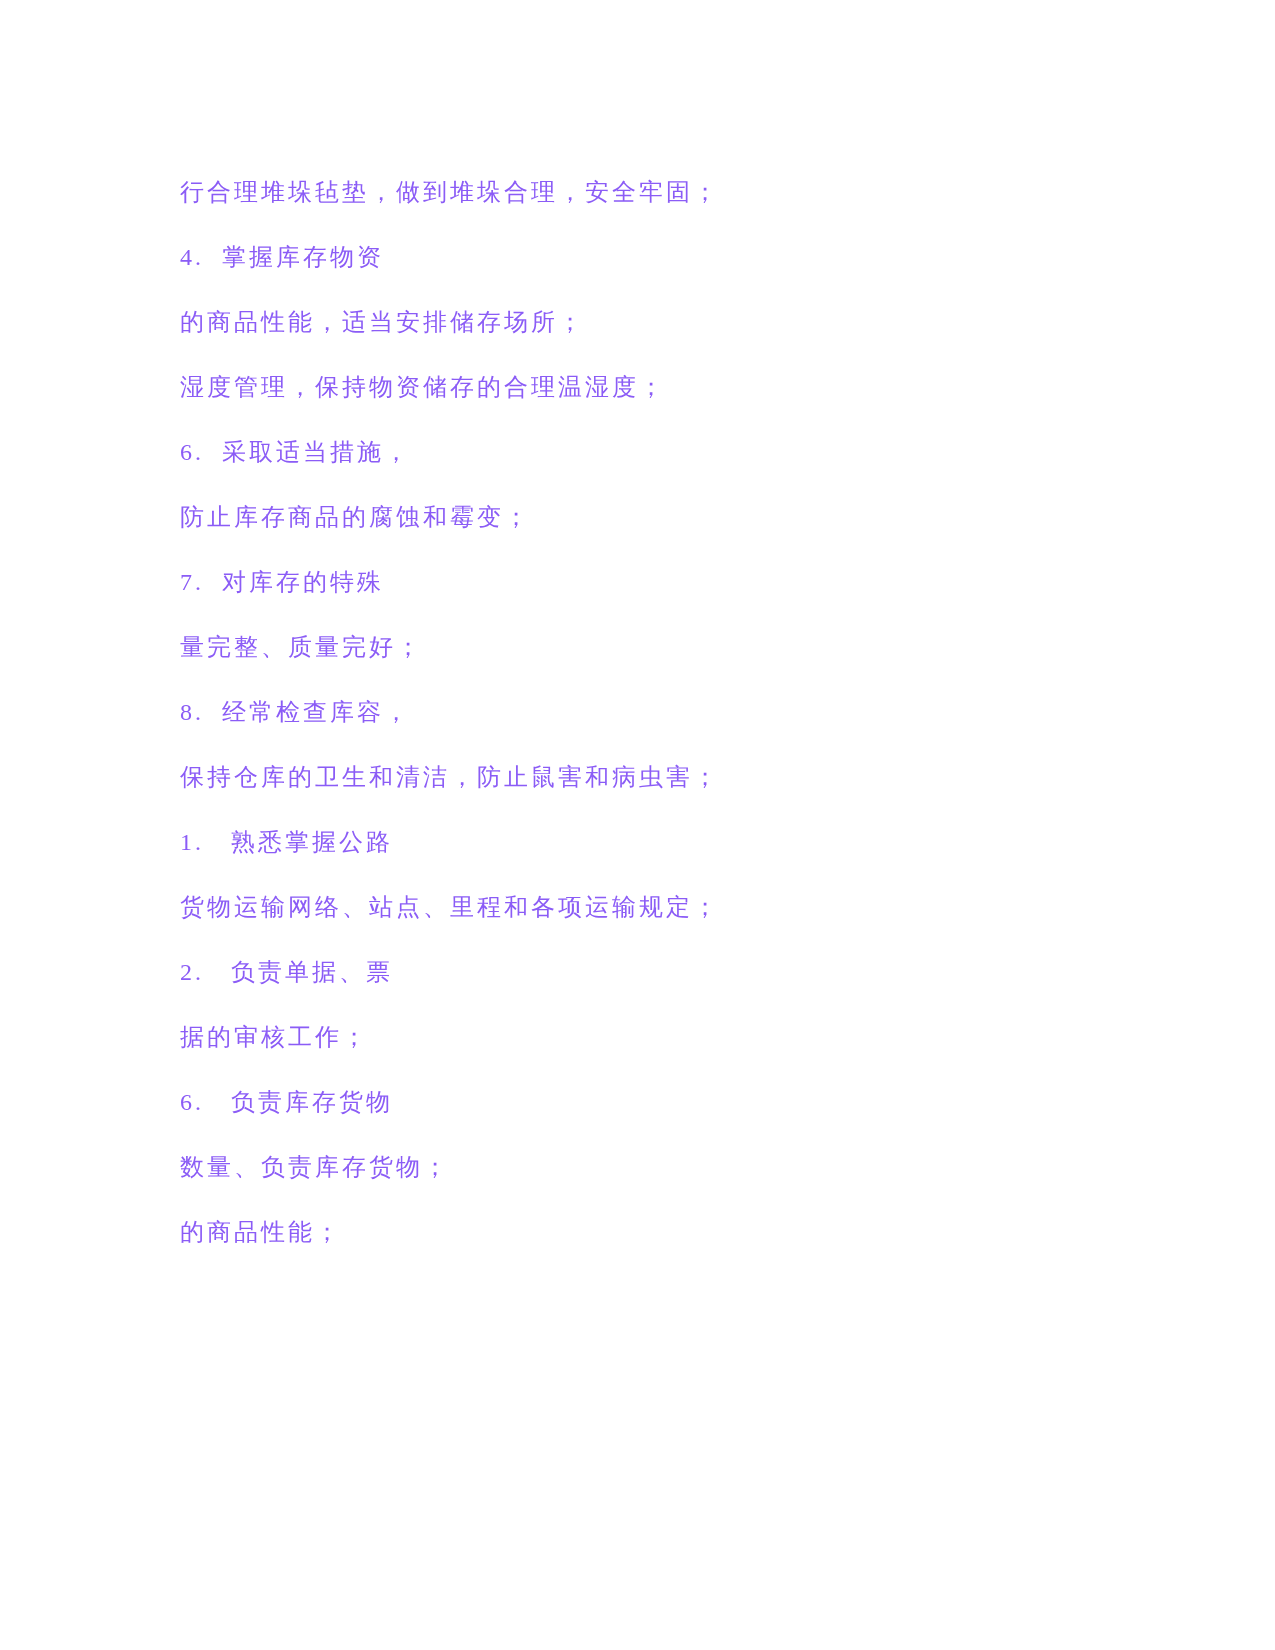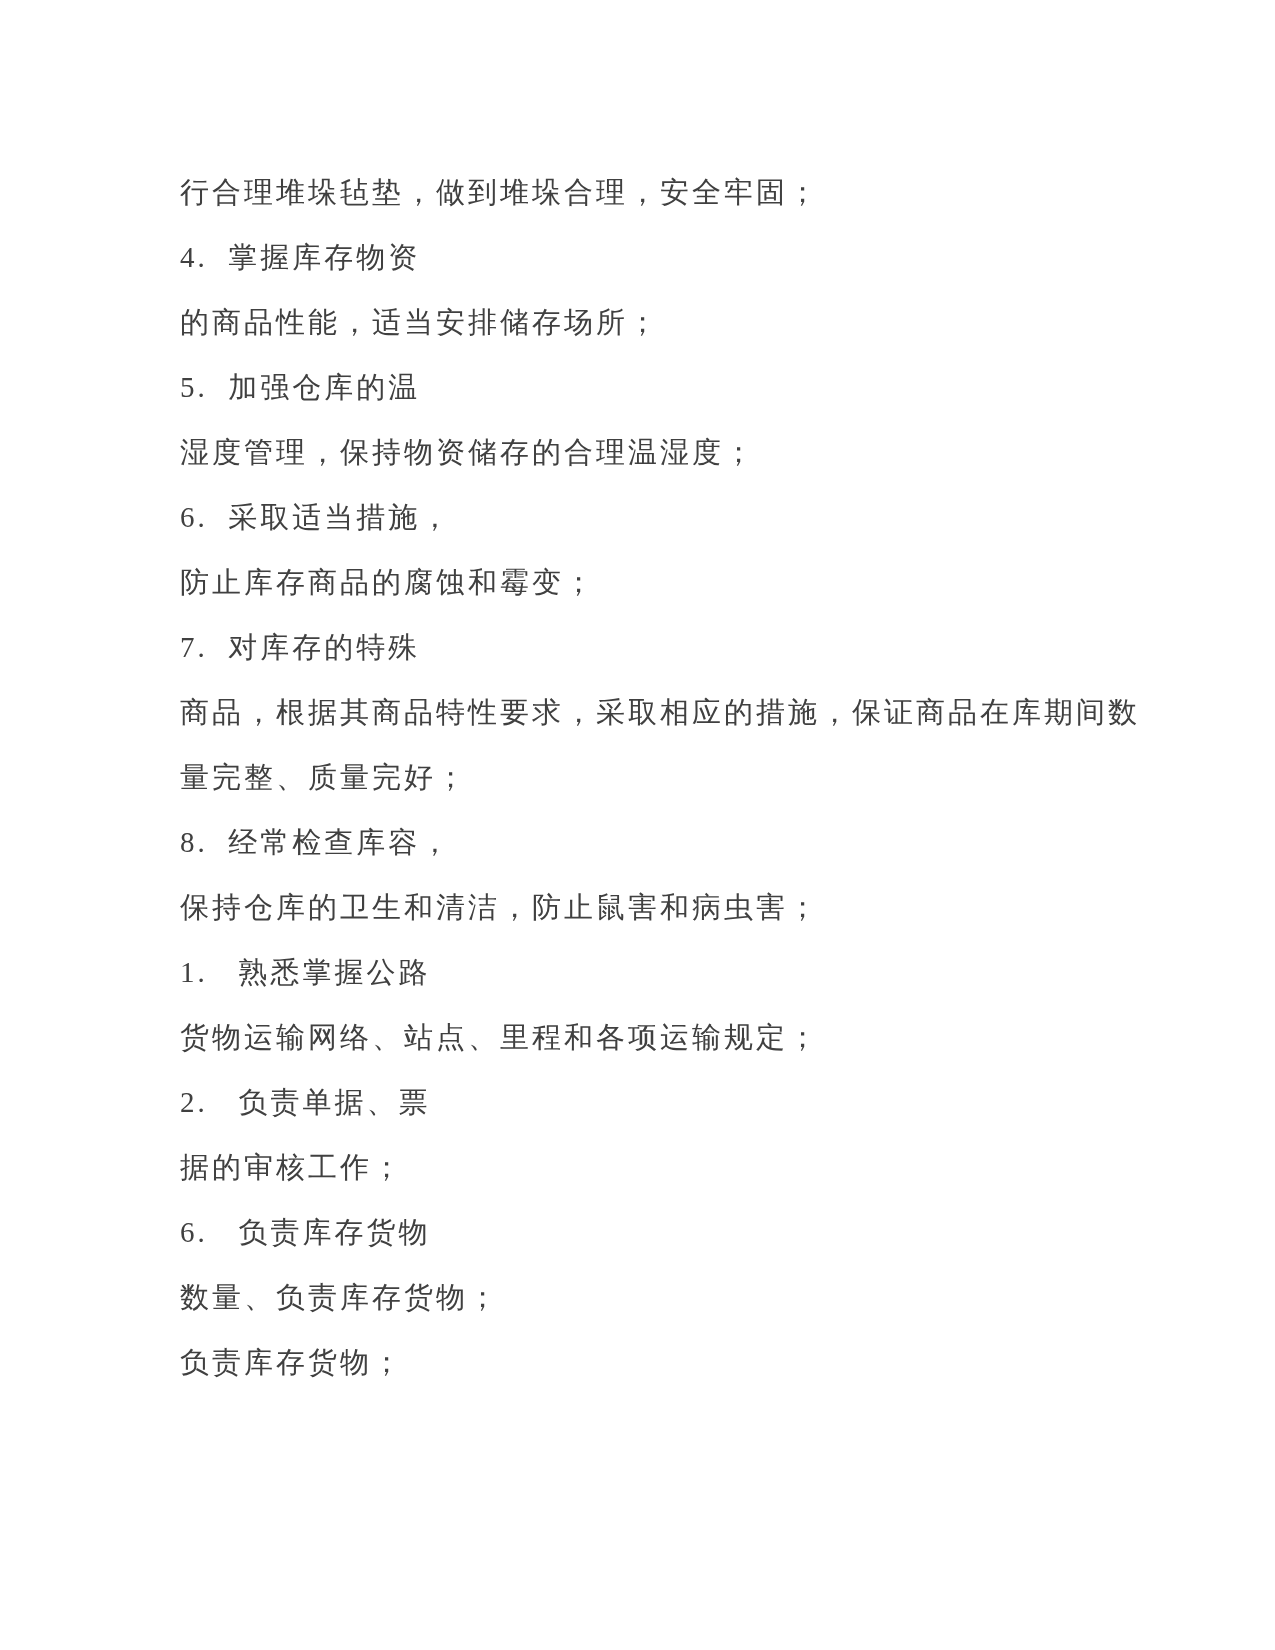--- a/index.html
+++ b/index.html
@@ -15,45 +15,43 @@
   .page {
     position: relative;
     width: 1275px;
     height: 1650px;
     background: #ffffff;
     box-sizing: border-box;
     padding: 160px 90px 0 180px;
   }
   .doc-line {
     font-family: "Liberation Serif", "DejaVu Serif", serif;
-    font-size: 29px;
+    font-size: 24px;
     line-height: 65px;
     height: 65px;
     letter-spacing: 3px;
-    color: #404040;
+    color: #8b5cf6;
     white-space: pre;
     font-weight: 400;
   }
 </style>
 </head>
 <body>
 
 <div class="page">
   <div class="doc-line">行合理堆垛毡垫，做到堆垛合理，安全牢固；</div>
   <div class="doc-line">4.  掌握库存物资</div>
   <div class="doc-line">的商品性能，适当安排储存场所；</div>
-  <div class="doc-line">5.  加强仓库的温</div>
   <div class="doc-line">湿度管理，保持物资储存的合理温湿度；</div>
   <div class="doc-line">6.  采取适当措施，</div>
   <div class="doc-line">防止库存商品的腐蚀和霉变；</div>
   <div class="doc-line">7.  对库存的特殊</div>
-  <div class="doc-line">商品，根据其商品特性要求，采取相应的措施，保证商品在库期间数</div>
   <div class="doc-line">量完整、质量完好；</div>
   <div class="doc-line">8.  经常检查库容，</div>
   <div class="doc-line">保持仓库的卫生和清洁，防止鼠害和病虫害；</div>
   <div class="doc-line">1.   熟悉掌握公路</div>
   <div class="doc-line">货物运输网络、站点、里程和各项运输规定；</div>
   <div class="doc-line">2.   负责单据、票</div>
   <div class="doc-line">据的审核工作；</div>
   <div class="doc-line">6.   负责库存货物</div>
   <div class="doc-line">数量、负责库存货物；</div>
-  <div class="doc-line">负责库存货物；</div>
+  <div class="doc-line">的商品性能；</div>
 </div>
 
 </body></html>

